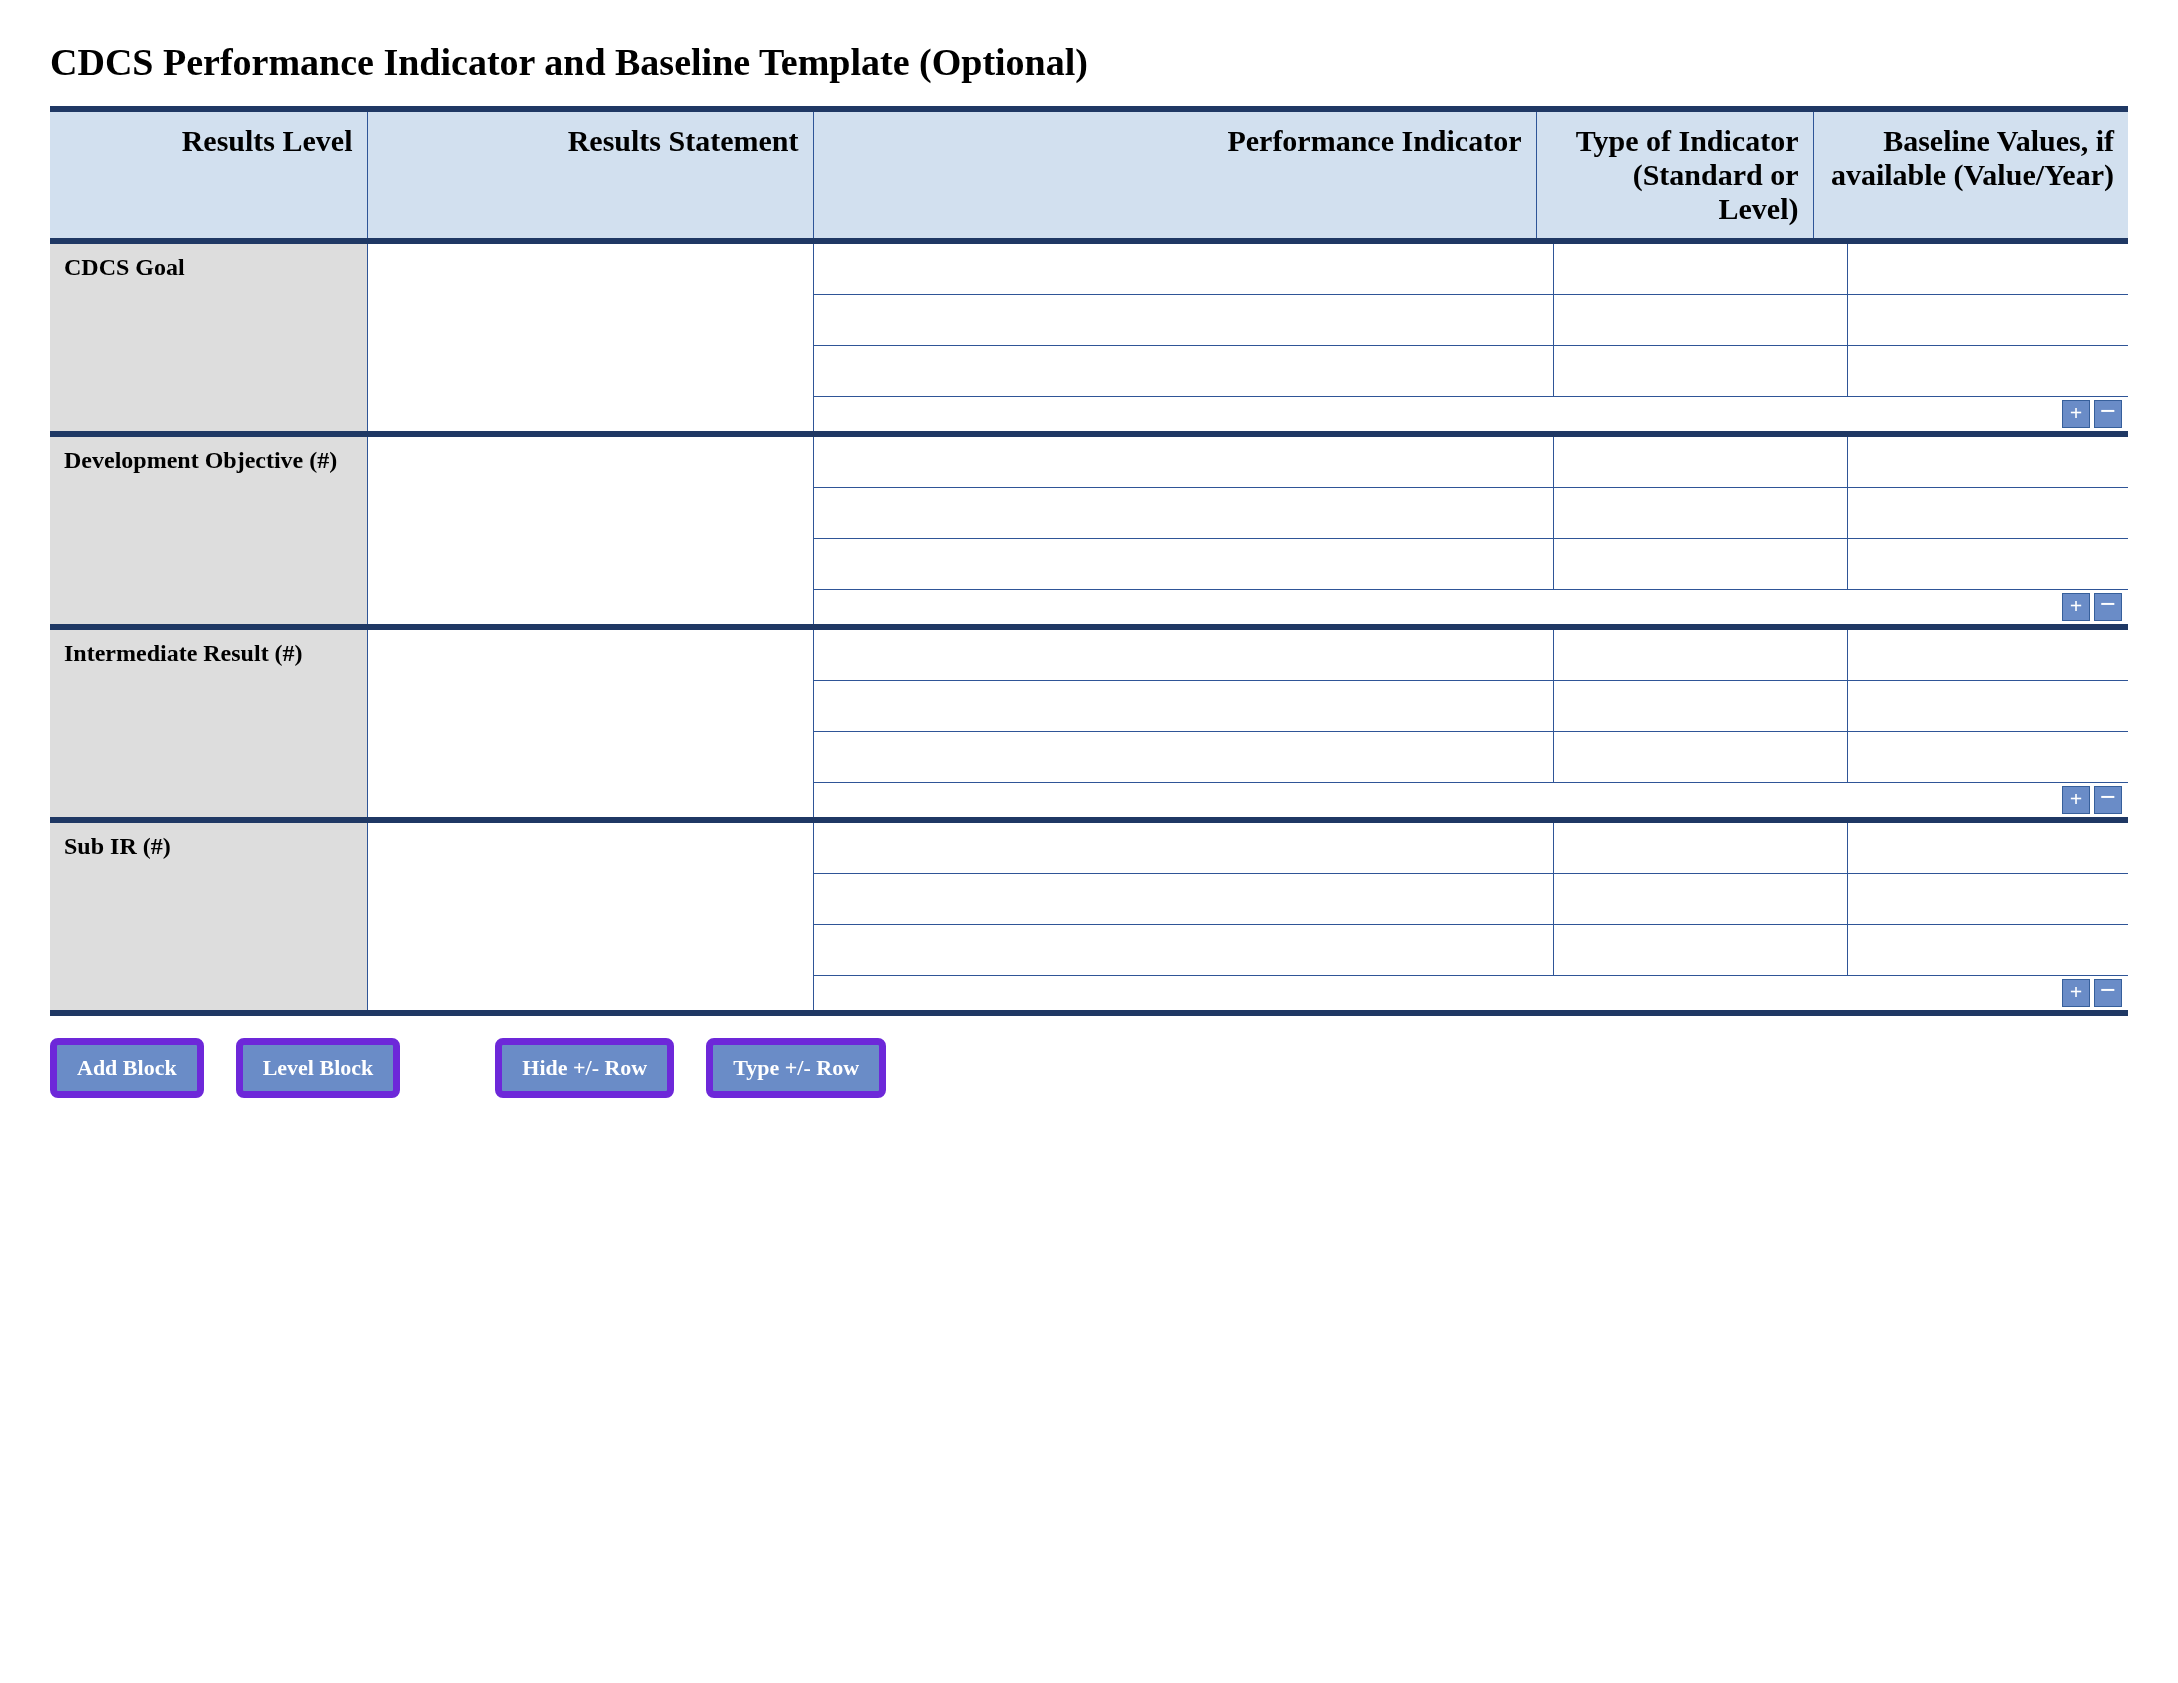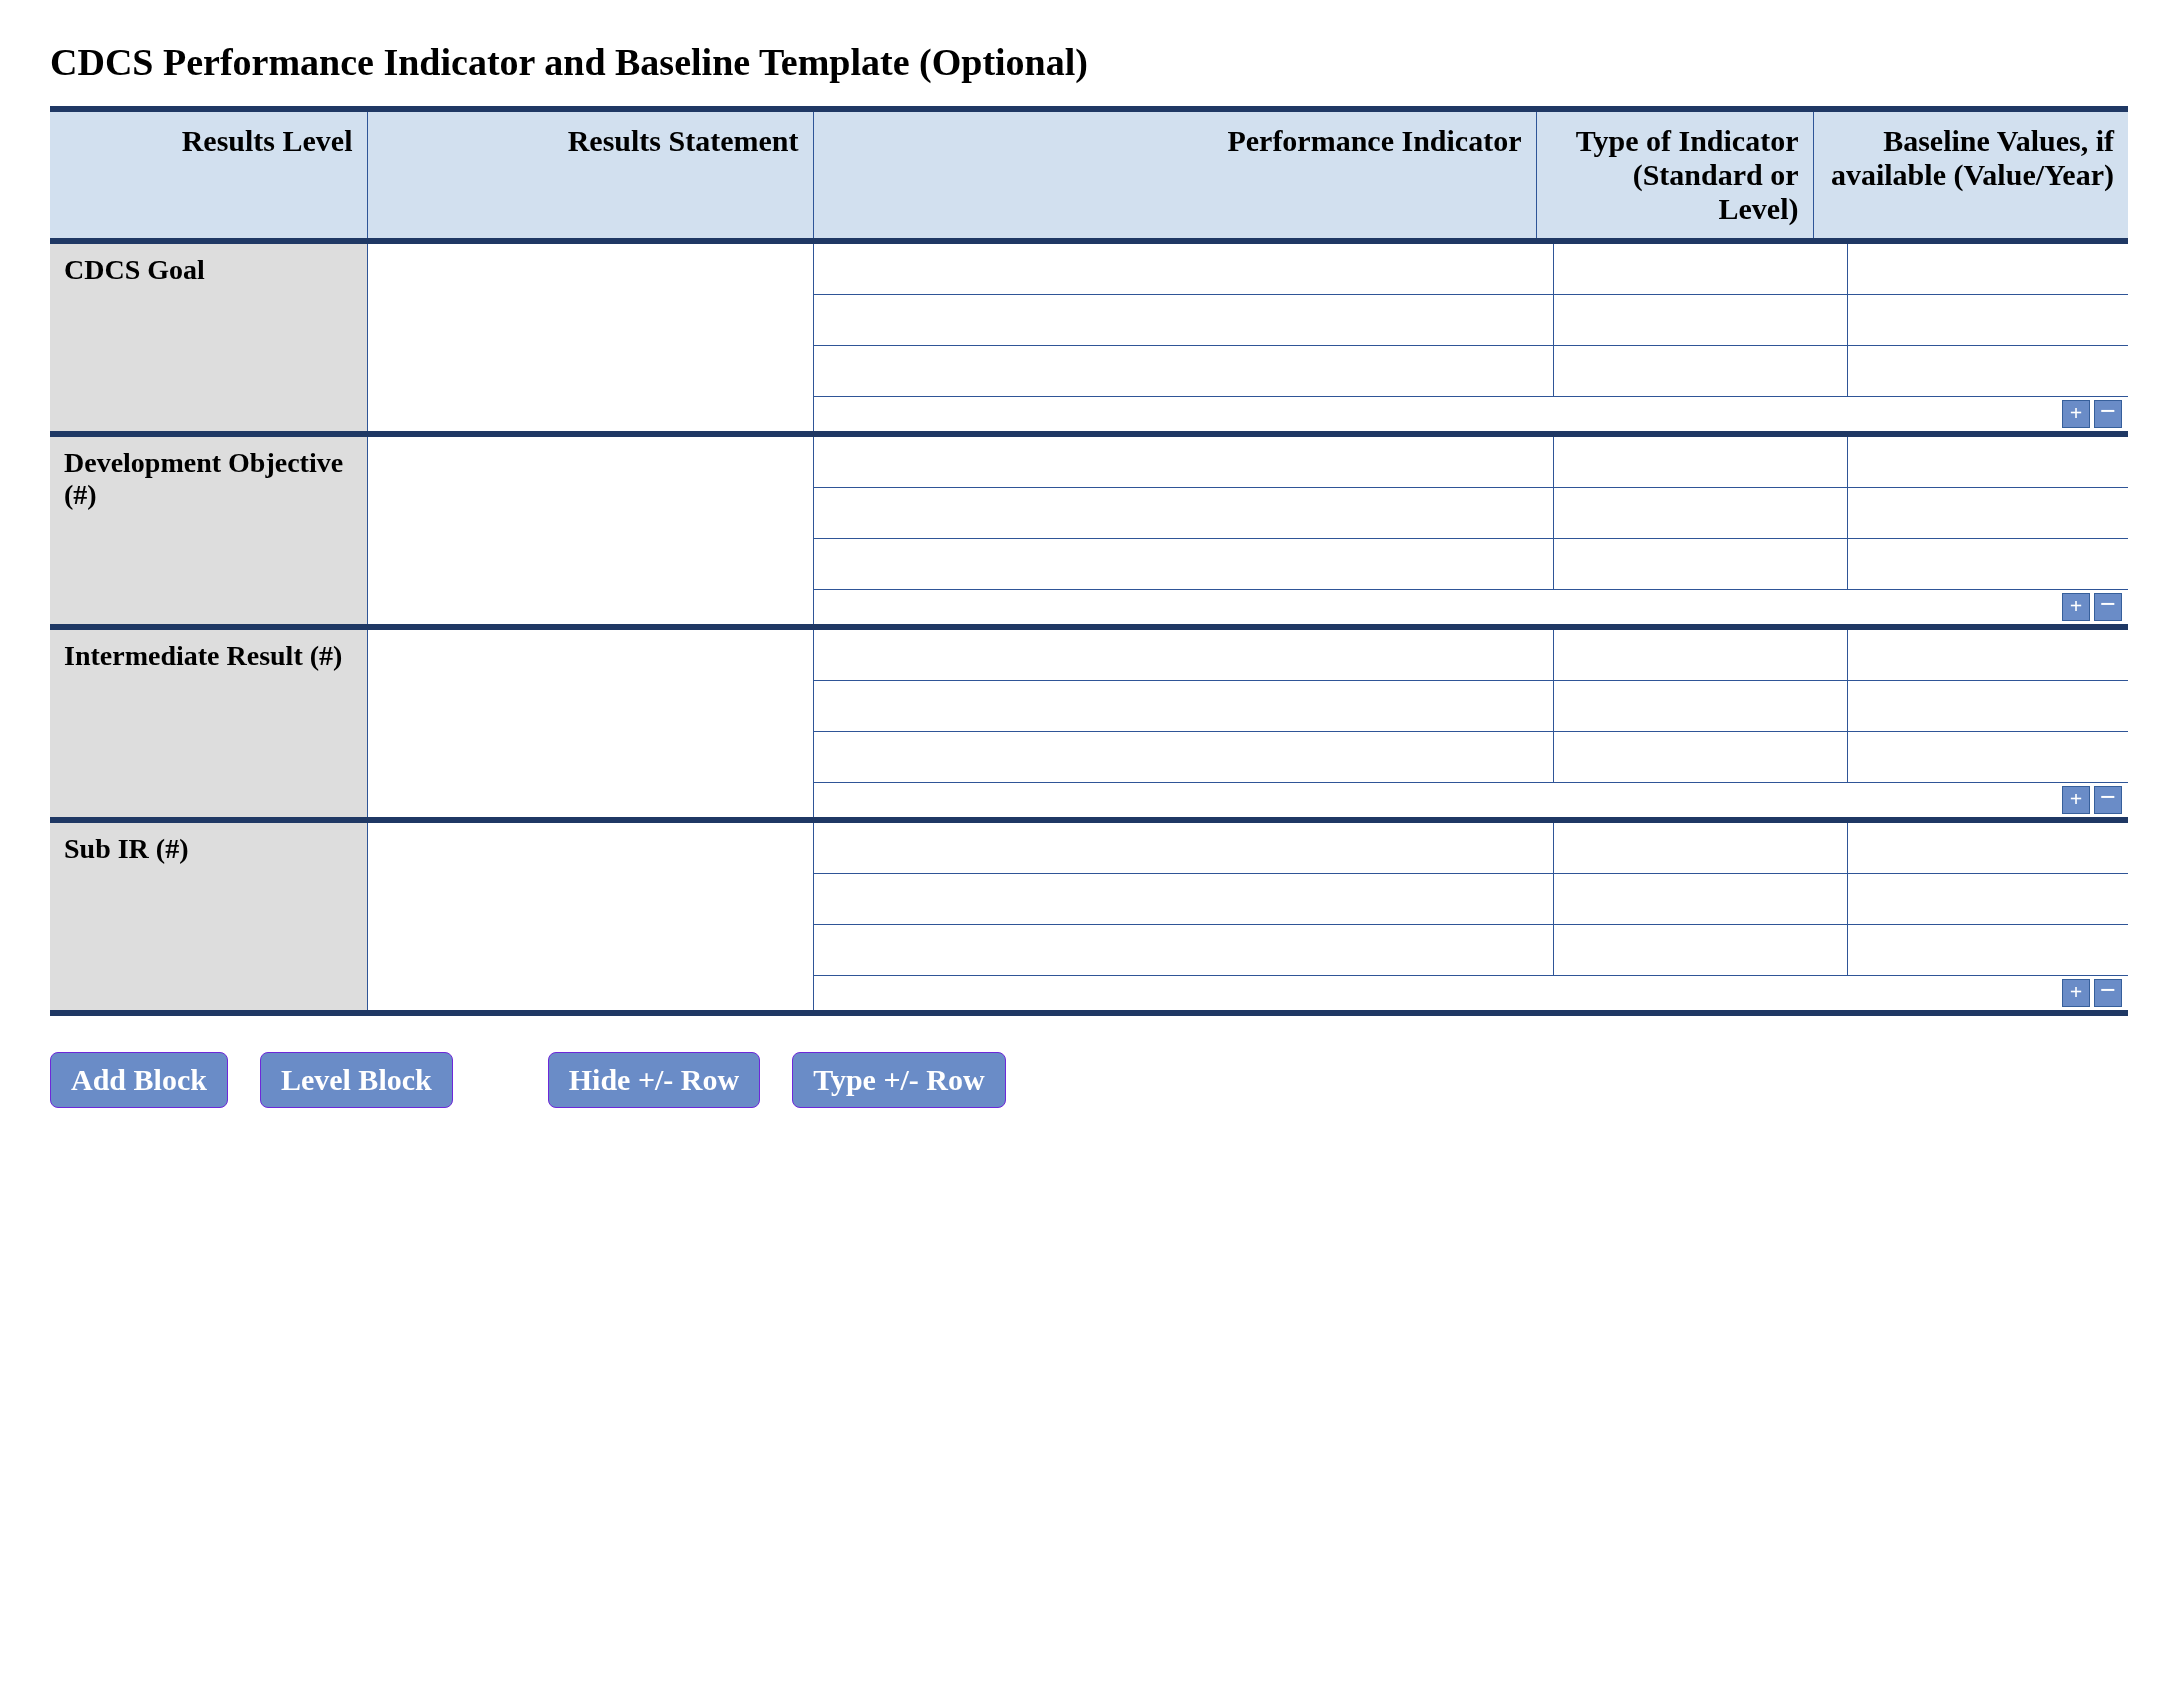--- a/index.html
+++ b/index.html
@@ -35,21 +35,21 @@
   font-weight: bold;
   border-right: 1px solid #2f5597;
 }
 table.cdcs th:last-child { border-right: none; }
 .divider-heavy       { height: 6px; background: #1f3864; padding: 0 !important; border: none !important; }
 
 .section-row td { padding: 0; vertical-align: top; }
 .section-label {
   background: #dddddd;
   border-right: 1px solid #2f5597;
-  font-size: 28px;
+  font-size: 24px;
   font-weight: bold;
   padding: 10px 14px !important;
 }
 .statement-cell {
   border-right: 1px solid #2f5597;
 }
 .last3-wrap {
   padding: 0;
 }
 
@@ -95,28 +95,27 @@
 .pm-btn.minus { font-size: 28px; line-height: 20px; }
 
 
 .actions {
   margin-top: 22px;
 }
 .actions .btn {
   display: inline-block;
   background: #6a8cc7;
   color: #fff;
-  font-size: 30px;
+  font-size: 22px;
   font-weight: bold;
   padding: 10px 20px;
-  border: 1px solid #6d28d9;
+  border: 7px solid #6d28d9;
   border-radius: 8px;
   margin-right: 28px;
   cursor: pointer;
-  margin-top: 14px;
 }
 .actions .gap { display:inline-block; width: 59px; }
 
 
 .col-level    { width: 317px; }
 .col-stmnt    { width: 446px; }
 .col-ind      { width: 723px; }
 .col-type     { width: 277px; }
 .col-base     { width: auto; }
 </style>

